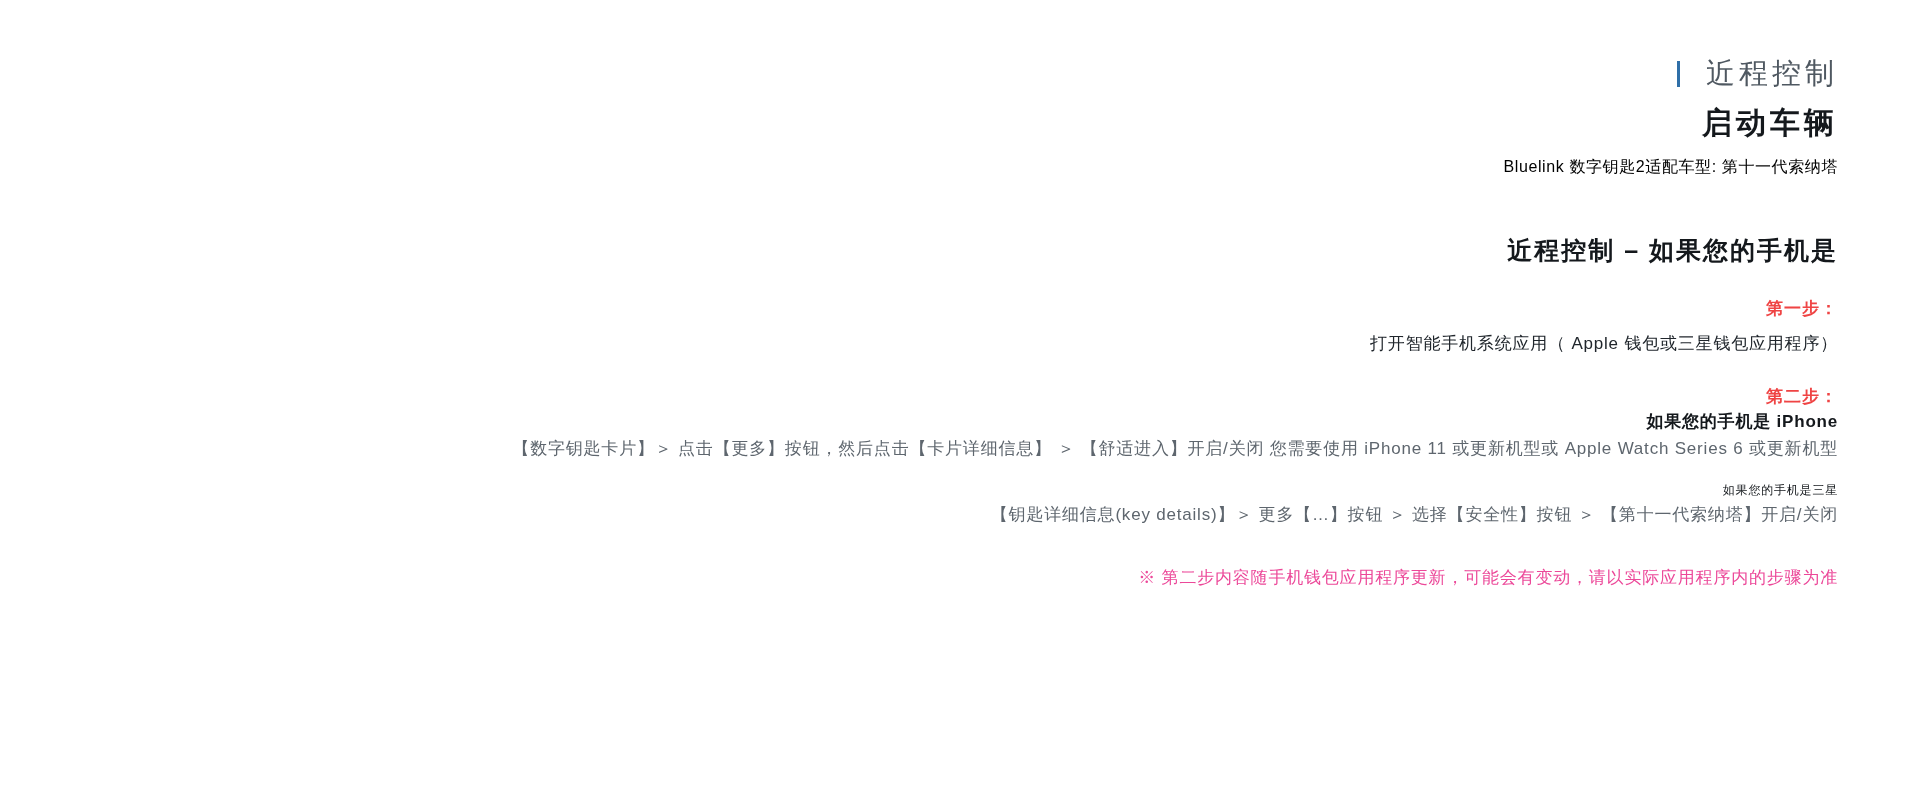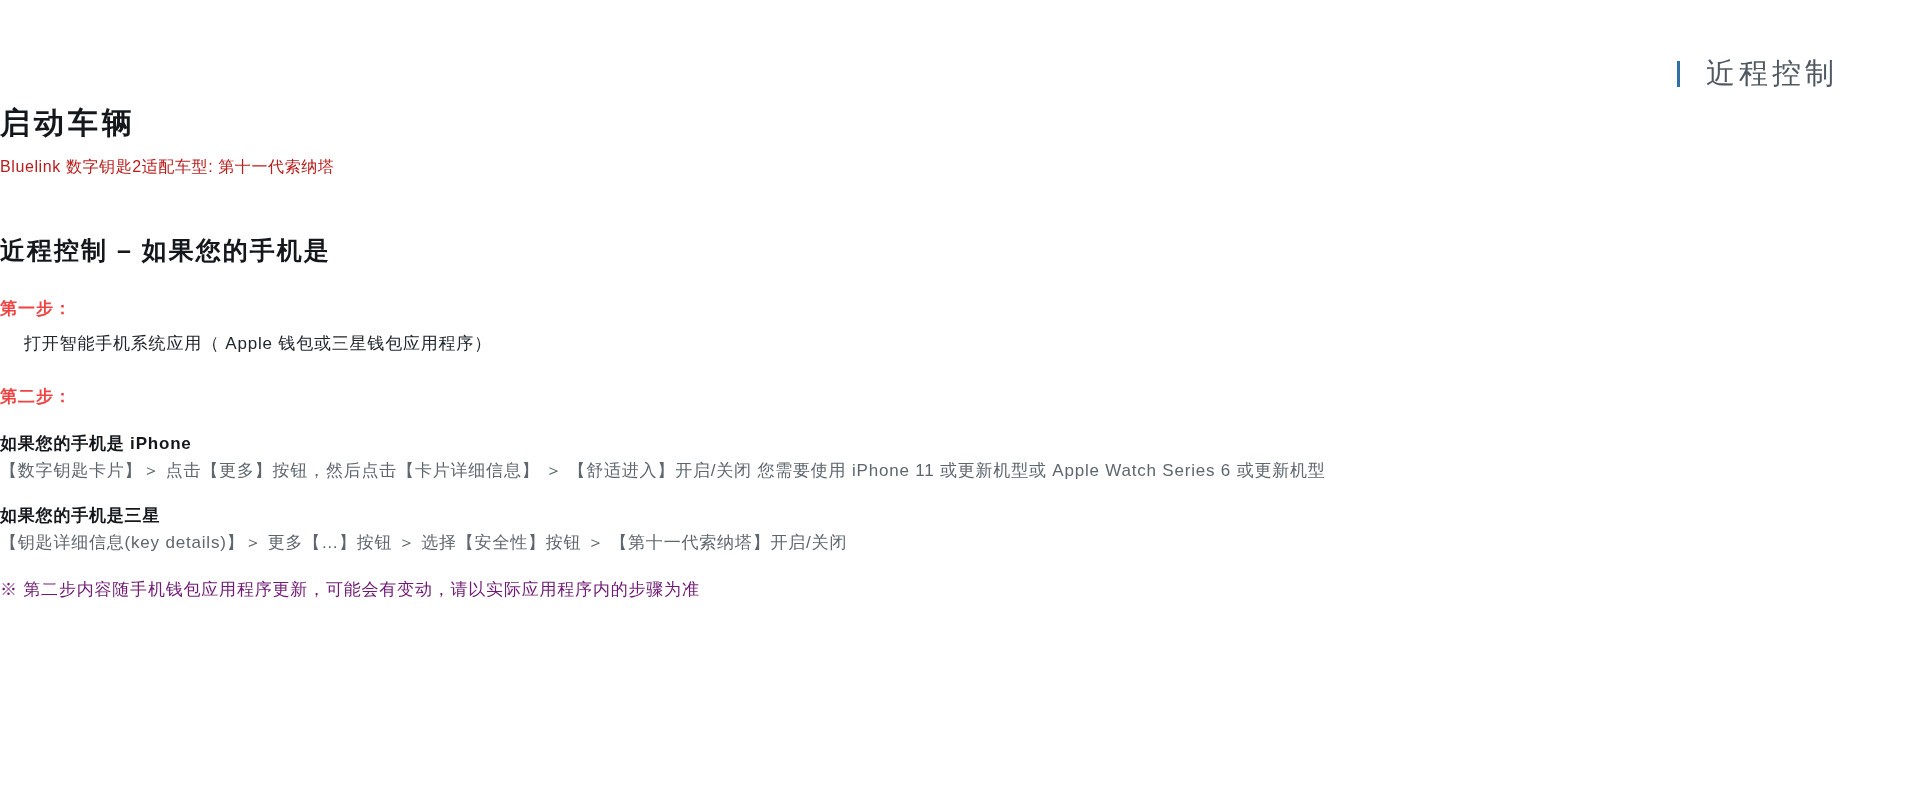--- a/index.html
+++ b/index.html
@@ -15,21 +15,21 @@
     overflow: hidden;
   }
   .page {
     position: relative;
     width: 1920px;
     height: 594px;
     box-sizing: border-box;
     padding-right: 82px;
   }
   .right-align {
-    text-align: left;
+    text-align: right;
   }
 
   
   .header {
     padding-top: 58px;
   }
   .header-row {
     display: flex;
     justify-content: flex-end;
     align-items: center;
@@ -63,21 +63,21 @@
     margin-top: 112px;
     font-size: 27px;
     font-weight: 700;
     color: #14181c;
     letter-spacing: 0.6px;
     line-height: 1.25;
   }
   .lead-sub {
     margin-top: 18px;
     font-size: 16px;
-    color: #b91c1c;
+    color: #000000;
     letter-spacing: 0.6px;
   }
 
   
   .section-title {
     margin-top: 56px;
     font-size: 25px;
     font-weight: 700;
     color: #14181c;
     letter-spacing: 2px;
@@ -91,43 +91,43 @@
     letter-spacing: 1px;
   }
   .step-text {
     margin-top: 12px;
     font-size: 17px;
     color: #20262c;
     letter-spacing: 0.8px;
     margin-left: 24px;
   }
   .step-sub {
-    margin-top: 24px;
+    margin-top: 2px;
     font-size: 17px;
     font-weight: 700;
     color: #14181c;
     letter-spacing: 0.8px;
   }
   .step-detail {
     margin-top: 4px;
     font-size: 17px;
     color: #5e666e;
     letter-spacing: 0.8px;
   }
   .step-sub-2 {
     margin-top: 22px;
-    font-size: 17px;
-    font-weight: 700;
+    font-size: 12px;
+    font-weight: 400;
     color: #14181c;
     letter-spacing: 0.8px;
   }
   .note {
-    margin-top: 24px;
+    margin-top: 40px;
     font-size: 17px;
-    color: #701a75;
+    color: #ec4899;
     letter-spacing: 0.8px;
   }
 </style>
 </head>
 <body>
 
 <div class="page">
 
   <div class="header">
     <div class="header-row">

